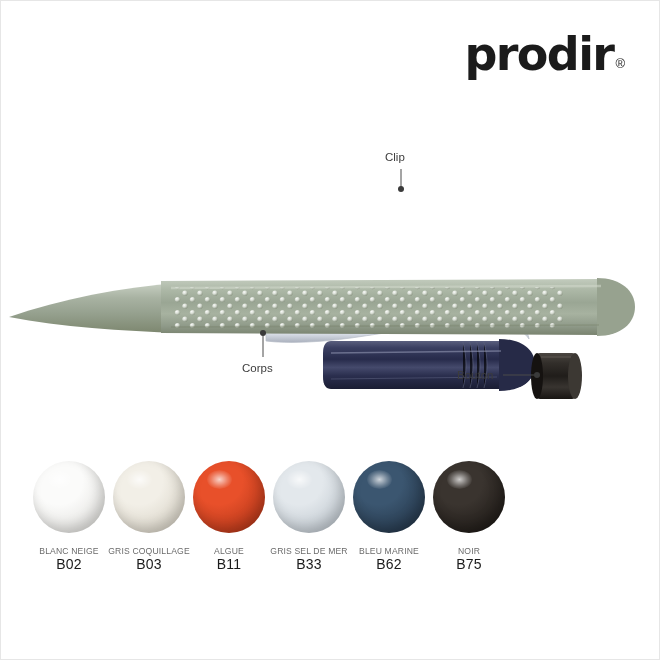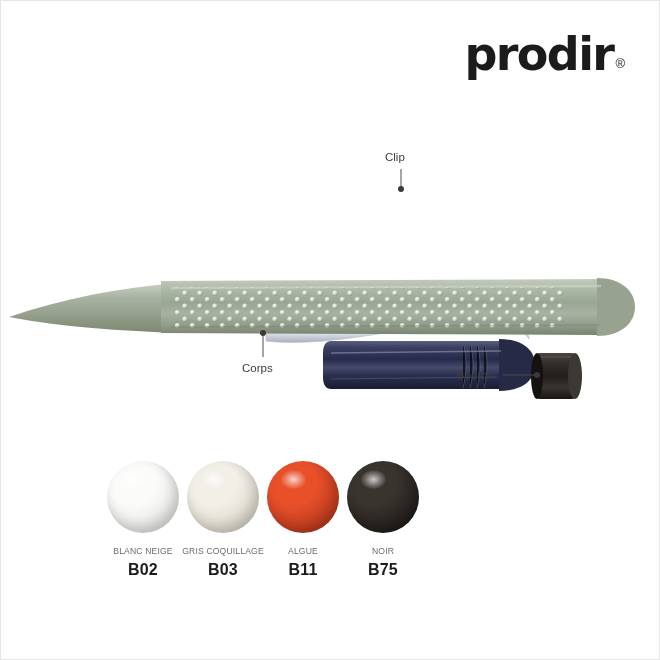--- a/index.html
+++ b/index.html
@@ -68,21 +68,21 @@
     font-family: "Liberation Sans", sans-serif;
   }
 
   
   #swatches {
     position: absolute;
     left: 0;
     top: 460px;
     width: 524px;
     display: flex;
-    justify-content: center;
+    justify-content: flex-end;
     padding: 0 16px;
     box-sizing: border-box;
   }
   .swatch {
     width: 80px;
     display: flex;
     flex-direction: column;
     align-items: center;
   }
   .ball-wrap {
@@ -114,23 +114,22 @@
   .sw-name {
     margin-top: 14px;
     font-size: 8.6px;
     letter-spacing: 0.15px;
     color: #6b6b6b;
     text-align: center;
     line-height: 1.1;
     white-space: nowrap;
   }
   .sw-code {
-    margin-top: 5px;
-    font-size: 16px;
-    font-weight: 700;
+    font-size: 14px;
+    font-weight: 400;
     color: #1b1b1b;
     text-align: center;
     letter-spacing: 0.2px;
   }
 </style>
 </head>
 <body>
 
 <div id="page">
 
@@ -281,22 +280,36 @@
     </div>
 
     <div class="swatch">
       <div class="ball-wrap">
         <div class="ball" id="ball2" style="background: radial-gradient(circle at 36% 28%, rgb(232, 80, 42) 0%, rgb(232, 80, 42) 34%, rgb(163, 47, 20) 99%); box-shadow: rgba(0, 0, 0, 0.18) -4px -6px 12px inset;"></div>
       </div>
       <div class="sw-name">ALGUE</div>
       <div class="sw-code">B11</div>
     </div>
 
-
-
+    <div class="swatch">
+      <div class="ball-wrap">
+        <div class="ball" id="ball3" style="background: radial-gradient(circle at 36% 28%, rgb(227, 232, 236) 0%, rgb(227, 232, 236) 34%, rgb(179, 188, 196) 99%); box-shadow: rgba(0, 0, 0, 0.18) -4px -6px 12px inset;"></div>
+      </div>
+      <div class="sw-name">GRIS SEL DE MER</div>
+      <div class="sw-code">B33</div>
+    </div>
+
+
+    <div class="swatch">
+      <div class="ball-wrap">
+        <div class="ball" id="ball5" style="background: radial-gradient(circle at 36% 28%, rgb(59, 86, 112) 0%, rgb(59, 86, 112) 34%, rgb(29, 44, 61) 99%); box-shadow: rgba(0, 0, 0, 0.18) -4px -6px 12px inset;"></div>
+      </div>
+      <div class="sw-name">BLEU MARINE</div>
+      <div class="sw-code">B62</div>
+    </div>
 
     <div class="swatch">
       <div class="ball-wrap">
         <div class="ball" id="ball6" style="background: radial-gradient(circle at 36% 28%, rgb(58, 52, 47) 0%, rgb(58, 52, 47) 34%, rgb(21, 17, 14) 99%); box-shadow: rgba(0, 0, 0, 0.18) -4px -6px 12px inset;"></div>
       </div>
       <div class="sw-name">NOIR</div>
       <div class="sw-code">B75</div>
     </div>
 
   </div>

